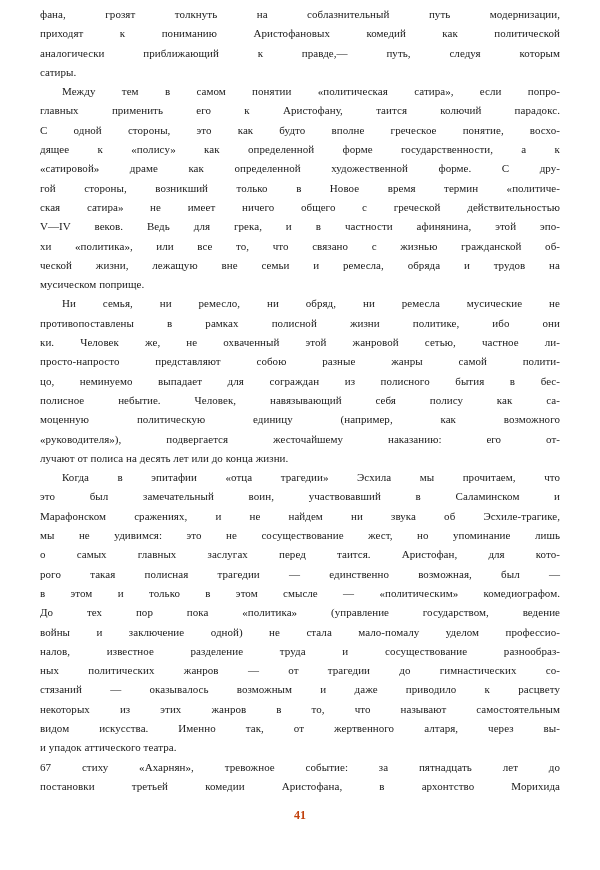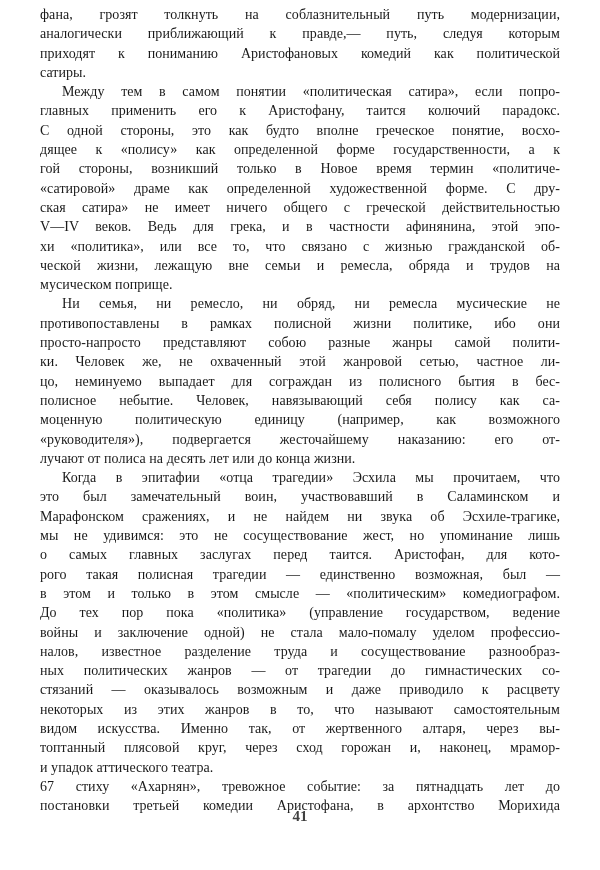--- a/index.html
+++ b/index.html
@@ -18,74 +18,74 @@
     .page {
       position: absolute;
       left: 40px;
       top: 5px;
       width: 520px;
     }
     .line {
       display: block;
       height: 19.3px;
       line-height: 19.3px;
-      font-size: 14px;
+      font-size: 11px;
       white-space: nowrap;
       text-align: justify;
       text-align-last: justify;
       letter-spacing: 0.05px;
     }
     .line.last {
       text-align-last: left;
     }
     .line.indent {
       padding-left: 22px;
     }
     .page-number {
       position: absolute;
       left: 0;
       width: 600px;
       top: 808px;
       text-align: center;
-      font-size: 15px;
+      font-size: 12px;
       font-weight: bold;
-      color: #404040;
+      color: #c2410c;
     }
   </style>
 </head>
 <body>
 
 <div class="page">
 
   <div>
     <span class="line">фана, грозят толкнуть на соблазнительный путь модернизации,</span>
+    <span class="line">приходят к пониманию Аристофановых комедий как политической</span>
     <span class="line">аналогически приближающий к правде,— путь, следуя которым</span>
-    <span class="line">приходят к пониманию Аристофановых комедий как политической</span>
     <span class="line last">сатиры.</span>
   </div>
 
   <div>
     <span class="line indent">Между тем в самом понятии «политическая сатира», если попро-</span>
     <span class="line">главных применить его к Аристофану, таится колючий парадокс.</span>
     <span class="line">С одной стороны, это как будто вполне греческое понятие, восхо-</span>
     <span class="line">дящее к «полису» как определенной форме государственности, а к</span>
+    <span class="line">«сатировой» драме как определенной художественной форме. С дру-</span>
     <span class="line">гой стороны, возникший только в Новое время термин «политиче-</span>
-    <span class="line">«сатировой» драме как определенной художественной форме. С дру-</span>
     <span class="line">ская сатира» не имеет ничего общего с греческой действительностью</span>
     <span class="line">V—IV веков. Ведь для грека, и в частности афинянина, этой эпо-</span>
     <span class="line">хи «политика», или все то, что связано с жизнью гражданской об-</span>
     <span class="line">ческой жизни, лежащую вне семьи и ремесла, обряда и трудов на</span>
     <span class="line last">мусическом поприще.</span>
   </div>
 
   <div>
     <span class="line indent">Ни семья, ни ремесло, ни обряд, ни ремесла мусические не</span>
     <span class="line">противопоставлены в рамках полисной жизни политике, ибо они</span>
+    <span class="line">ки. Человек же, не охваченный этой жанровой сетью, частное ли-</span>
     <span class="line">просто-напросто представляют собою разные жанры самой полити-</span>
-    <span class="line">ки. Человек же, не охваченный этой жанровой сетью, частное ли-</span>
     <span class="line">цо, неминуемо выпадает для сограждан из полисного бытия в бес-</span>
     <span class="line">полисное небытие. Человек, навязывающий себя полису как са-</span>
     <span class="line">моценную политическую единицу (например, как возможного</span>
     <span class="line">«руководителя»), подвергается жесточайшему наказанию: его от-</span>
     <span class="line last">лучают от полиса на десять лет или до конца жизни.</span>
   </div>
 
   <div>
     <span class="line indent">Когда в эпитафии «отца трагедии» Эсхила мы прочитаем, что</span>
     <span class="line">это был замечательный воин, участвовавший в Саламинском и</span>
@@ -94,21 +94,20 @@
     <span class="line">о самых главных заслугах перед таится. Аристофан, для кото-</span>
     <span class="line">рого такая полисная трагедии — единственно возможная, был —</span>
     <span class="line">в этом и только в этом смысле — «политическим» комедиографом.</span>
     <span class="line">До тех пор пока «политика» (управление государством, ведение</span>
     <span class="line">войны и заключение одной) не стала мало-помалу уделом профессио-</span>
     <span class="line">налов, известное разделение труда и сосуществование разнообраз-</span>
     <span class="line">ных политических жанров — от трагедии до гимнастических со-</span>
     <span class="line">стязаний — оказывалось возможным и даже приводило к расцвету</span>
     <span class="line">некоторых из этих жанров в то, что называют самостоятельным</span>
     <span class="line">видом искусства. Именно так, от жертвенного алтаря, через вы-</span>
-    <span class="line">топтанный плясовой круг, через сход горожан и, наконец, мрамор-</span>
     <span class="line last">и упадок аттического театра.</span>
   </div>
 
   <div>
     <span class="line">67 стиху «Ахарнян», тревожное событие: за пятнадцать лет до</span>
     <span class="line">постановки третьей комедии Аристофана, в архонтство Морихида</span>
   </div>
 </div>
 
 <div class="page-number">41</div>

